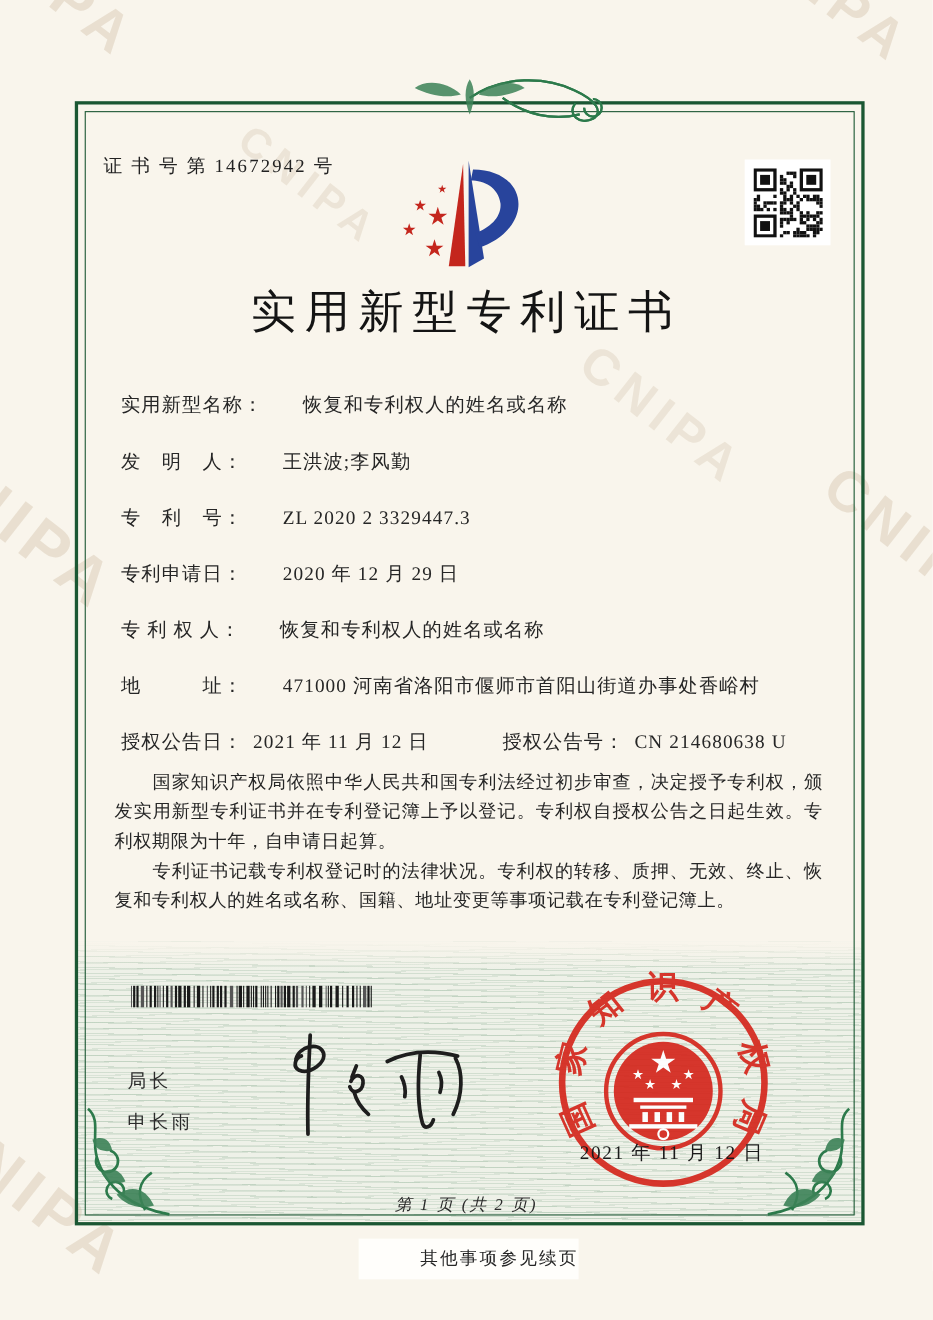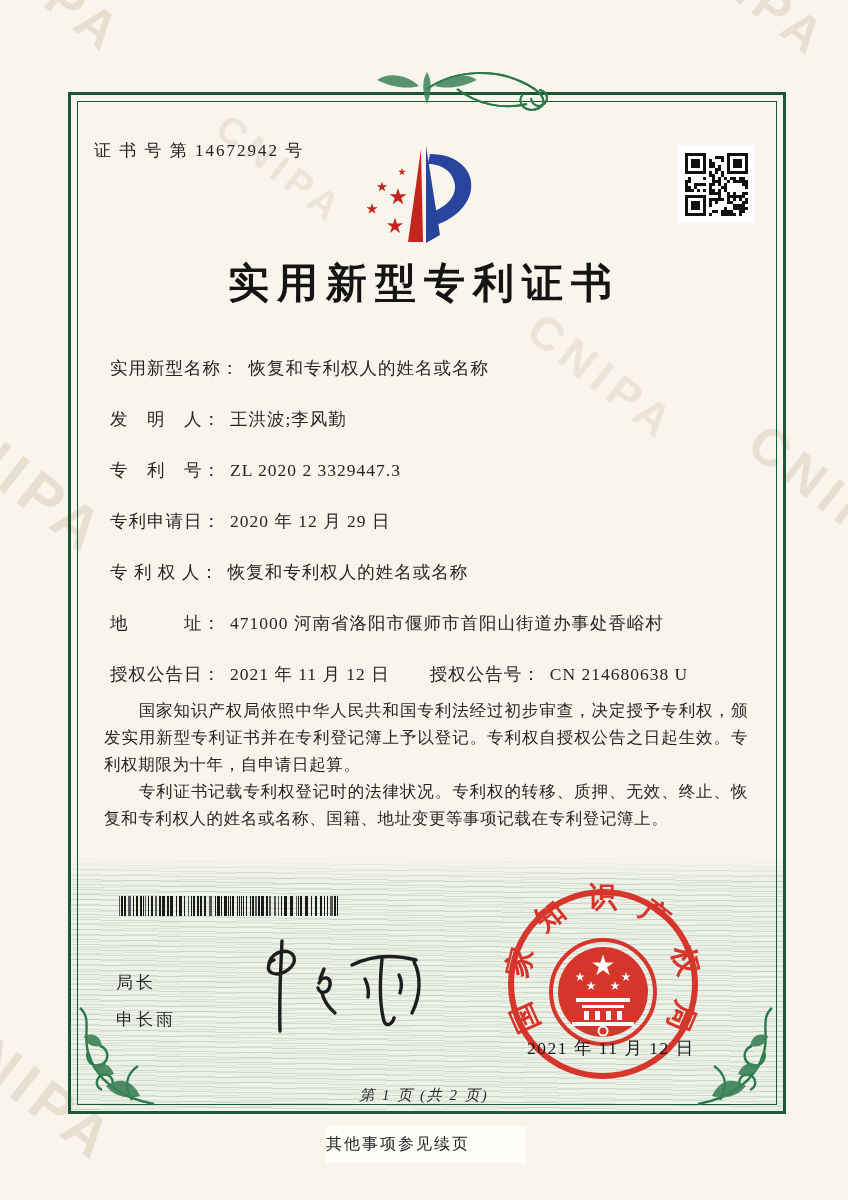--- a/index.html
+++ b/index.html
@@ -36,25 +36,25 @@
   .corner{position:absolute;width:88px;height:102px;z-index:3;}
   .corner-bl{left:72px;top:1004px;}
   .corner-br{left:692px;top:1004px;transform:scaleX(-1);}
 
   
   .cert-no{position:absolute;left:94px;top:139px;font-size:17px;letter-spacing:2px;z-index:3;}
   .logo{position:absolute;left:352px;top:142px;width:140px;height:112px;z-index:3;}
   .qr-wrap{position:absolute;left:677px;top:145px;width:78px;height:78px;background:#fff;z-index:3;
      display:flex;align-items:center;justify-content:center;}
   .title{position:absolute;left:0;top:256px;width:848px;text-align:center;
-     font-size:41px;font-weight:bold;letter-spacing:8px;color:#141414;z-index:3;}
+     font-size:41px;font-weight:normal;letter-spacing:8px;color:#141414;z-index:3;}
 
   
   .fields{position:absolute;left:110px;top:358px;width:620px;z-index:3;font-size:17.5px;color:#262626;}
-  .frow{display:flex;margin-bottom:30px;line-height:21px;white-space:nowrap;}
+  .frow{display:flex;margin-bottom:30px;line-height:21px;white-space:nowrap;gap:27px;}
   .flabel{letter-spacing:1px;}
   .fvalue{margin-left:9px;letter-spacing:1px;}
   .grant{display:flex;}
   .pair{display:flex;white-space:nowrap;}
   .pair2{margin-left:40px;}
 
   
   .body-text{position:absolute;left:104px;top:697px;width:644px;z-index:3;
      font-size:16.5px;line-height:27px;text-align:justify;color:#262626;}
   .body-text p{margin:0;text-indent:2.1em;letter-spacing:0.6px;}
@@ -65,21 +65,21 @@
      font-family:"Liberation Sans","DejaVu Sans",sans-serif;color:#2a2a2a;}
   .sig-name{position:absolute;left:116px;top:1008px;font-size:17px;letter-spacing:3px;z-index:3;
      font-family:"Liberation Sans","DejaVu Sans",sans-serif;color:#2a2a2a;}
   .signature{position:absolute;left:224px;top:933px;width:218px;height:108px;z-index:3;}
   .seal{position:absolute;left:497px;top:878px;width:212px;height:212px;z-index:3;opacity:0.93;}
   .seal-date{position:absolute;left:527px;top:1036px;font-size:17.5px;letter-spacing:1.5px;
      color:#1a1a1a;z-index:4;}
   .page-info{position:absolute;left:0;top:1086px;width:848px;text-align:center;
      font-size:15px;letter-spacing:2px;z-index:3;color:#2a2a2a;font-style:italic;}
   .note{position:absolute;left:326px;top:1126px;width:200px;z-index:3;background:#fffefb;
-     text-align:left;font-size:16px;padding:8px 0;letter-spacing:2px;color:#262626;}
+     text-align:right;font-size:16px;padding:8px 0;letter-spacing:2px;color:#262626;}
 </style>
 </head>
 <body>
 
 <div class="page">
 
   <svg width="0" height="0" style="position:absolute" aria-hidden="true">
     <defs>
       <path id="star5" d="M0,-10 L2.23,-3.07 L9.51,-3.09 L3.61,1.17 L5.88,8.09 L0,3.8 L-5.88,8.09 L-3.61,1.17 L-9.51,-3.09 L-2.23,-3.07 Z"></path>
     </defs>

